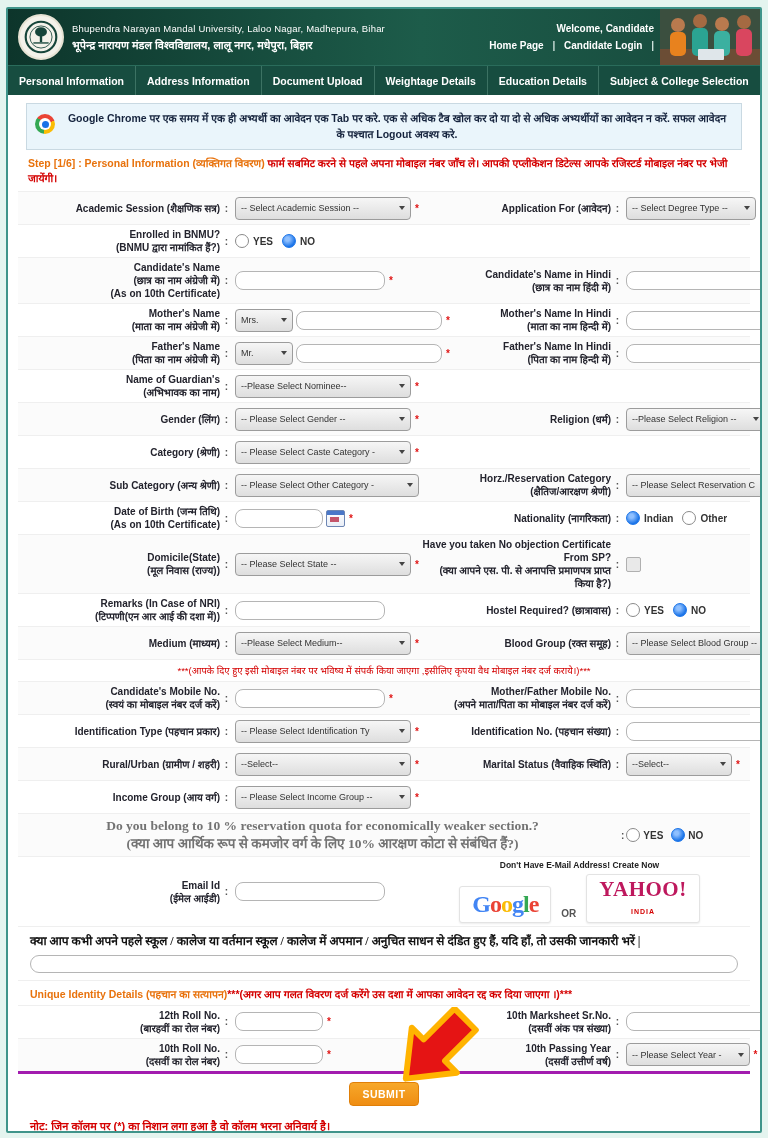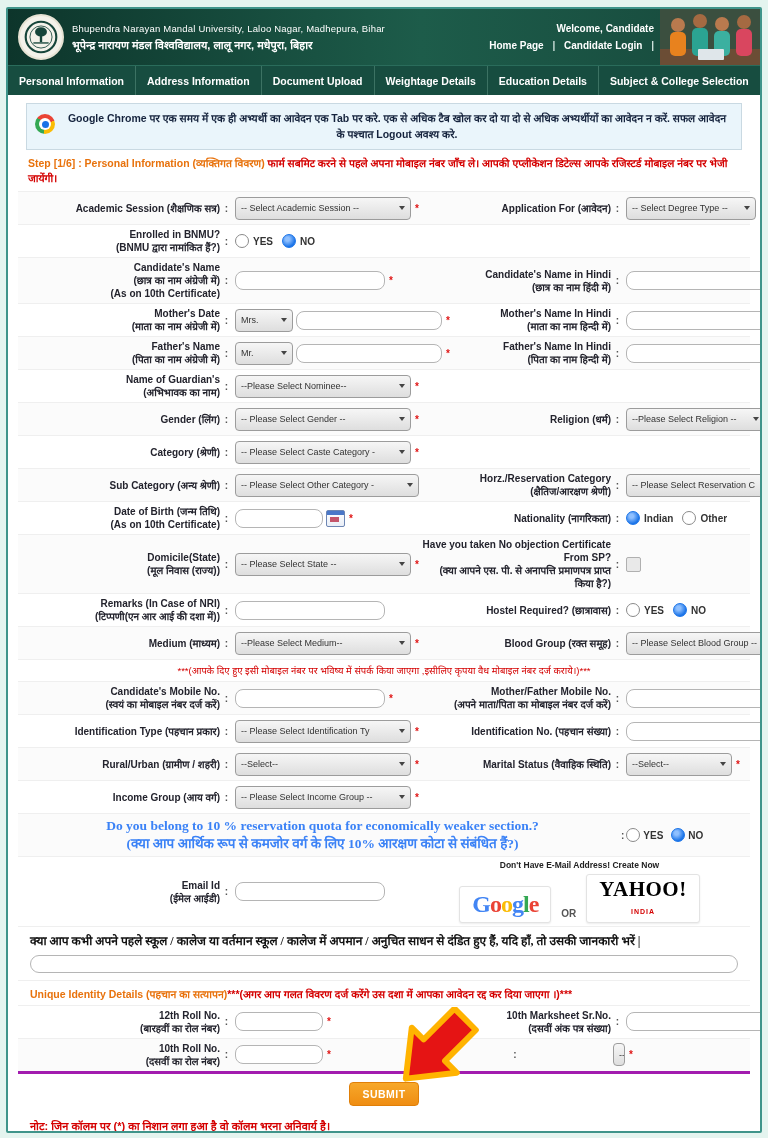--- a/index.html
+++ b/index.html
@@ -46,30 +46,30 @@
   .star{color:#e01414;font-weight:bold;font-size:10px;margin-left:1px;}
   .psel{max-width:46px;flex:none;width:46px;}
   .radio{width:12px;height:12px;border:1px solid #8a8a8a;border-radius:50%;background:#fff;display:inline-block;cursor:pointer;flex:none;}
   .radio.checked{border-color:#1b74e8;background:radial-gradient(circle at 38% 35%,#8fc0ff 0 18%,#1b74e8 70%);}
   .rlbl{font-size:10px;font-weight:bold;color:#333;margin:0 6px 0 1px;}
   .chk{width:13px;height:13px;background:#e9e9e9;border:1px solid #b0b0b0;border-radius:2px;display:inline-block;cursor:pointer;}
   .cal{width:17px;height:15px;border:1px solid #6d86b3;border-radius:2px;background:linear-gradient(#fff,#e9eef7);position:relative;flex:none;cursor:pointer;}
   .cal::before{content:"";position:absolute;top:0;left:0;right:0;height:4px;background:#4a77c8;}
   .cal::after{content:"";position:absolute;left:3px;top:6px;width:9px;height:5px;background:#c4556a;}
   .note-red{color:#d40000;font-weight:normal;font-size:9.5px;text-align:center;padding:4px 8px;border-top:1px solid #efefef;}
-  .ews-q{grid-column:1/5;text-align:center;font-family:"Liberation Serif",serif;font-weight:bold;color:#3b82f6;font-size:13.5px;line-height:1.35;}
+  .ews-q{grid-column:1/5;text-align:center;font-family:"Liberation Serif",serif;font-weight:bold;color:#737373;font-size:13.5px;line-height:1.35;}
   .ews-f{grid-column:5/7;display:flex;align-items:center;gap:2px;justify-content:flex-start;padding-left:10px;}
   .email-right{grid-column:4/7;text-align:center;}
   .create-now{font-size:8.5px;font-weight:bold;color:#222;margin-bottom:4px;}
   .logo-row{display:flex;align-items:flex-end;justify-content:center;gap:10px;}
   .logo-card{background:#fff;border:1px solid #e3e3e3;border-radius:3px;padding:4px 12px;cursor:pointer;box-shadow:0 1px 2px rgba(0,0,0,.08);}
   .google{font-size:24px;font-weight:bold;letter-spacing:-1px;font-family:"Liberation Serif",serif;}
   .g-b{color:#4285F4;} .g-r{color:#EA4335;} .g-y{color:#FBBC05;} .g-g{color:#34A853;}
   .or{font-size:10px;font-weight:bold;color:#555;padding-bottom:4px;}
-  .yahoo{color:#000000;font-size:21px;font-weight:bold;font-family:"Liberation Serif",serif;letter-spacing:.5px;line-height:1;}
+  .yahoo{color:#be185d;font-size:21px;font-weight:bold;font-family:"Liberation Serif",serif;letter-spacing:.5px;line-height:1;}
   .yahoo-sub{color:#d40000;font-size:7px;font-weight:bold;letter-spacing:1px;}
   .punish{padding:5px 12px 7px 12px;border-top:1px solid #efefef;}
   .punish-q{font-size:12px;font-weight:bold;color:#111;font-family:"Liberation Serif",serif;margin-bottom:5px;}
   .punish-inp{width:100%;height:18px;border:1px solid #b5b5b5;border-radius:9px;box-sizing:border-box;outline:none;}
   .uhead{padding:6px 12px 4px 12px;font-size:10.5px;font-weight:bold;border-top:1px solid #efefef;}
   .uhead .o{color:#e8720c;} .uhead .r{color:#d40000;}
   .idsection{position:relative;}
   .arrow-wrap{position:absolute;left:365px;top:2px;width:105px;height:84px;z-index:4;pointer-events:none;}
   .submit-row{display:flex;justify-content:center;padding:8px 0 6px 0;border-top:3px solid #a21caf;}
   .submit{background:linear-gradient(#f7a82a,#ef8d12);color:#fff;font-weight:bold;font-size:10.5px;border:1px solid #e07f08;border-radius:4px;padding:5px 12px;cursor:pointer;letter-spacing:.5px;}
@@ -185,21 +185,21 @@
         </div>
         <div class="lab"><span>Candidate's Name in Hindi</span><br><span class="hi">(छात्र का नाम हिंदी में)</span></div>
         <div class="colon">:</div>
         <div class="fld fld2">
           <input class="inp" type="text" style="">
 
         </div>
       </div>
 
       <div class="frow">
-        <div class="lab"><span>Mother's Date</span><br><span class="hi">(माता का नाम अंग्रेजी में)</span></div>
+        <div class="lab"><span>Mother's Name</span><br><span class="hi">(माता का नाम अंग्रेजी में)</span></div>
         <div class="colon">:</div>
         <div class="fld">
           <span class="sel psel">
                 <span>Mrs.</span>
                 <span class="chev"></span>
               </span>
           <input class="inp" type="text" style="">
           <span class="star">*</span>
         </div>
         <div class="lab"><span>Mother's Name In Hindi</span><br><span class="hi">(माता का नाम हिन्दी में)</span></div>
@@ -492,20 +492,21 @@
           </div>
         </div>
 
         <div class="frow">
           <div class="lab"><span>10th Roll No.</span><br><span class="hi">(दसवीं का रोल नंबर)</span></div>
           <div class="colon">:</div>
           <div class="fld">
             <input class="inp small" type="text" style="">
             <span class="star">*</span>
           </div>
+          <div class="lab"><span>10th Passing Year</span><br><span class="hi">(दसवीं उत्तीर्ण वर्ष)</span></div>
           <div class="colon">:</div>
           <div class="fld fld2">
             <span class="sel">
                   <span>-- Please Select Year - </span>
                   <span class="chev"></span>
                 </span>
             <span class="star">*</span>
           </div>
         </div>
 

